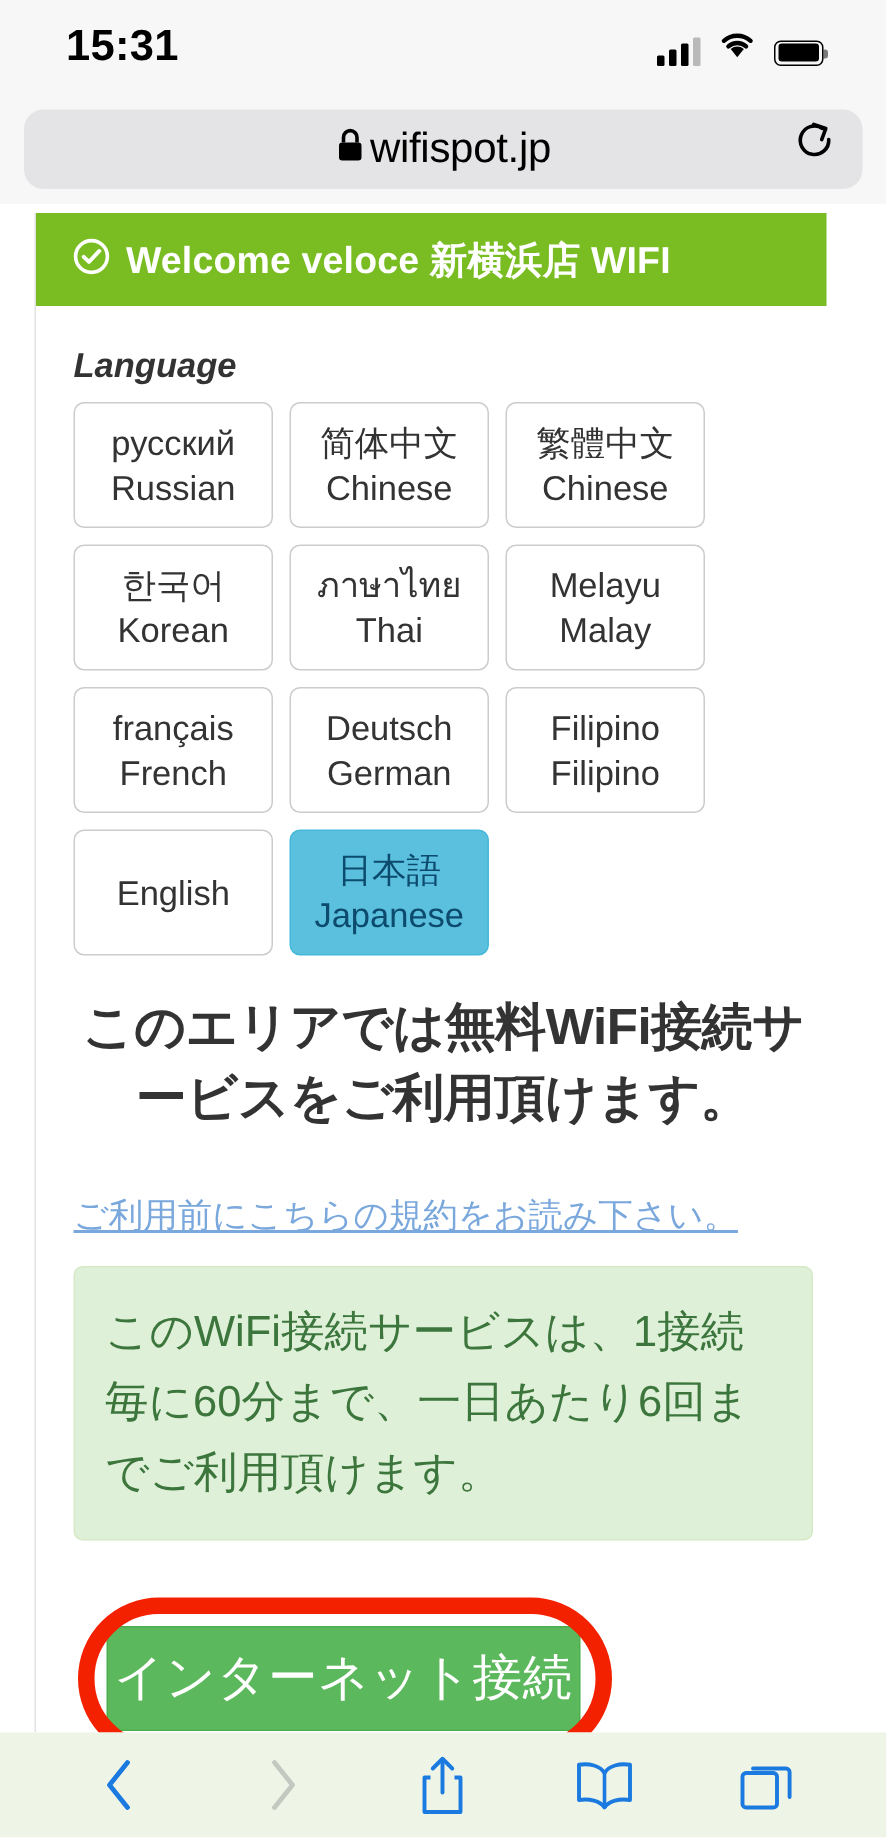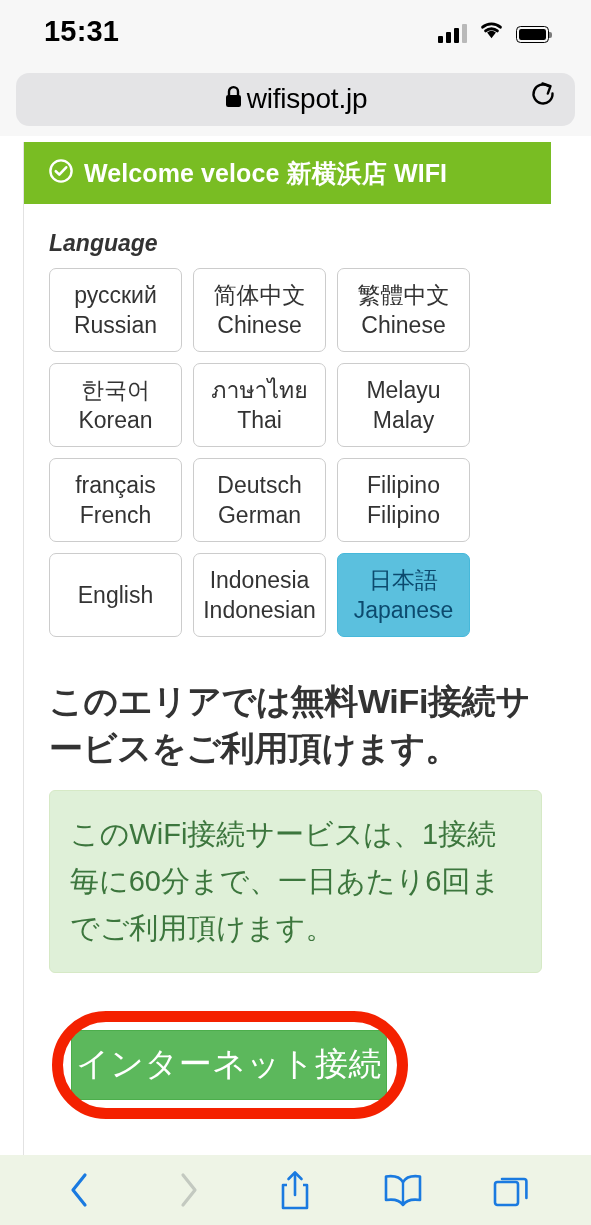--- a/index.html
+++ b/index.html
@@ -78,23 +78,24 @@
     display:flex; flex-direction:column; align-items:center; justify-content:center;
     font-size:23px; color:#333; line-height:1.32; text-align:center;
   }
   .lang-btn .native{ display:block; }
   .lang-btn .en{ display:block; }
   .lang-btn.selected {
     background:#5bc0de; border-color:#46b8da; color:#0c4a6e;
   }
 
   .headline {
-    margin-top:41px;
+    margin-top:25px;
     font-size:34px; font-weight:bold; color:#333; line-height:1.38;
     letter-spacing:-0.3px;
+    text-align:center;
   }
 
   .terms-link {
     display:block; margin-top:38px;
     font-size:23px; color:#7aa8dd; line-height:1.4;
   }
 
   .alert-box {
     margin-top:18px; background:#dff0d8; border:1px solid #d6e9c6;
     border-radius:6px; padding:20px 20px;
@@ -221,32 +222,29 @@
             <span class="native">Deutsch</span>
             <span class="en">German</span>
           </div>
           <div class="lang-btn">
             <span class="native">Filipino</span>
             <span class="en">Filipino</span>
           </div>
           <div class="lang-btn">
             <span class="native">English</span>
           </div>
-          <div class="lang-btn">
-            <span class="native">Indonesia</span>
-            <span class="en">Indonesian</span>
-          </div>
           <div class="lang-btn selected">
             <span class="native">日本語</span>
             <span class="en">Japanese</span>
           </div>
         </div>
 
         <div class="headline">このエリアでは無料WiFi接続サービスをご利用頂けます。</div>
 
+        <a class="terms-link" href="#">ご利用前にこちらの規約をお読み下さい。</a>
 
         <div class="alert-box">このWiFi接続サービスは、1接続毎に60分まで、一日あたり6回までご利用頂けます。</div>
 
         <div class="connect-wrap">
           <div class="connect-btn">インターネット接続</div>
           <div class="red-ring"></div>
         </div>
 
       </div>
     </div>

